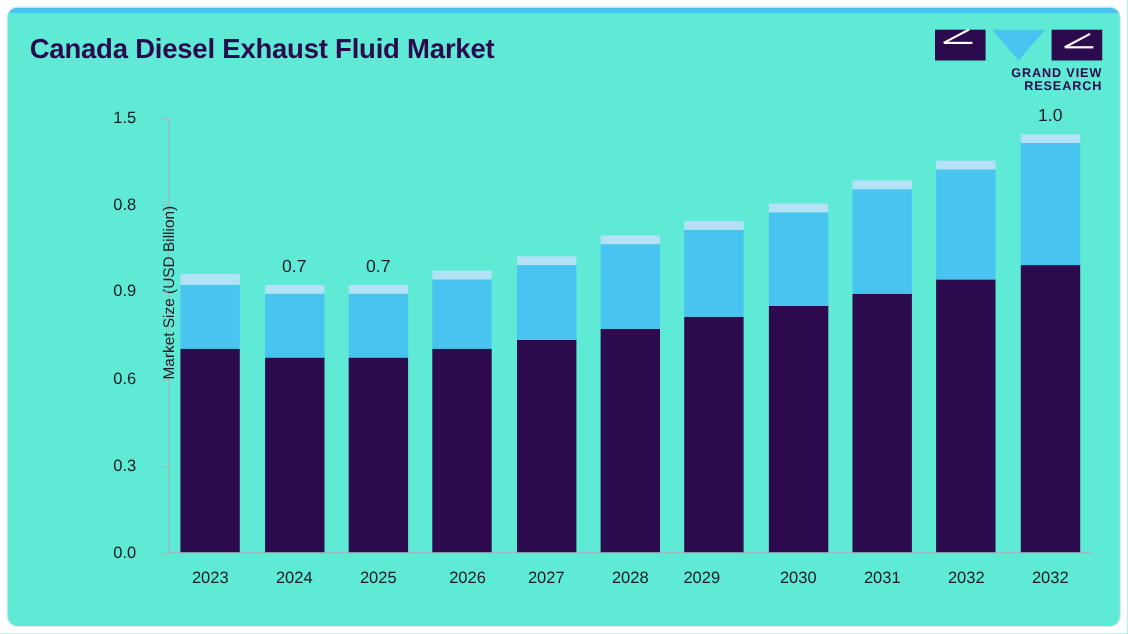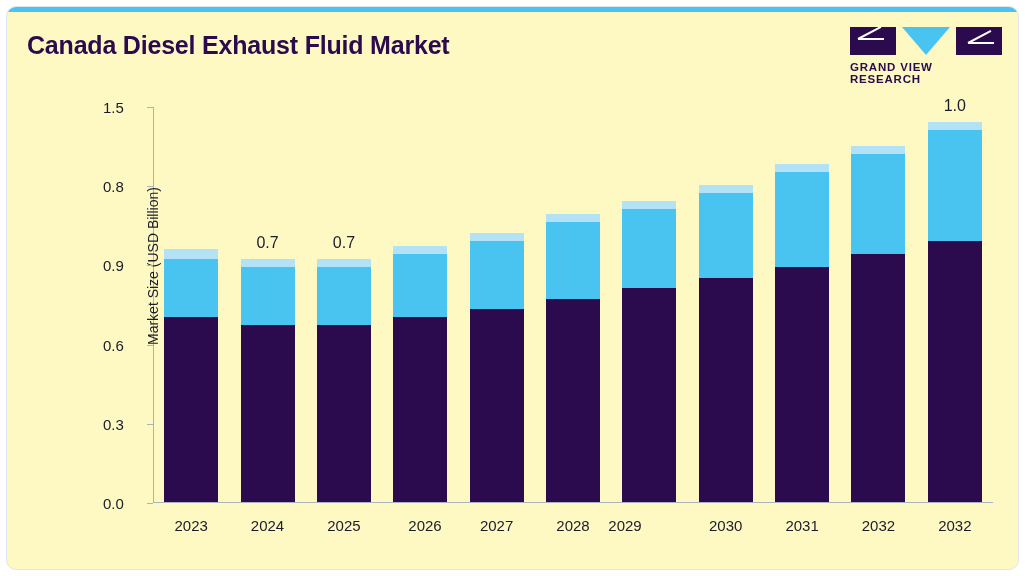--- a/index.html
+++ b/index.html
@@ -12,21 +12,21 @@
     background: #ffffff;
     font-family: "Liberation Sans", sans-serif;
     overflow: hidden;
   }
   .frame {
     position: absolute;
     left: 6px;
     top: 6px;
     width: 1013px;
     height: 564px;
-    background: #fef9c3;
+    background: #5eead4;
     border: 1px solid #dde6ef;
     border-radius: 10px;
     box-sizing: border-box;
     overflow: hidden;
   }
   .topbar {
     position: absolute;
     left: 0; top: 0;
     width: 100%;
     height: 5px;
@@ -87,21 +87,21 @@
     height: 0;
     border-left: 24px solid transparent;
     border-right: 24px solid transparent;
     border-top: 28px solid #49c4f0;
   }
   .logo-text {
     position: absolute;
     left: 0;
     top: 34px;
     width: 152px;
-    text-align: left;
+    text-align: right;
     font-size: 11.5px;
     letter-spacing: 0.8px;
     color: #2b0a4d;
     font-weight: bold;
   }
   .plot {
     position: absolute;
     left: 146px;
     top: 100px;
     width: 840px;
@@ -267,21 +267,21 @@
         <div class="seg" style="height: 203.28px; bottom: 0px; background: rgb(43, 10, 77);"></div>
         <div class="seg" style="height: 76.56px; bottom: 203.28px; background: rgb(73, 196, 240);"></div>
         <div class="seg" style="height: 7.92px; bottom: 279.84px; background: rgb(179, 226, 247);"></div>
       </div>
       <div class="xtick" style="left: 383px;">2028</div>
       <div class="bar-group" style="left: 469.364px;">
         <div class="seg" style="height: 213.84px; bottom: 0px; background: rgb(43, 10, 77);"></div>
         <div class="seg" style="height: 79.2px; bottom: 213.84px; background: rgb(73, 196, 240);"></div>
         <div class="seg" style="height: 7.92px; bottom: 293.04px; background: rgb(179, 226, 247);"></div>
       </div>
-      <div class="xtick" style="left: 435px; text-align: center;">2029</div>
+      <div class="xtick" style="left: 448px; text-align: center;">2029</div>
       <div class="bar-group" style="left: 545.727px;">
         <div class="seg" style="height: 224.4px; bottom: 0px; background: rgb(43, 10, 77);"></div>
         <div class="seg" style="height: 84.48px; bottom: 224.4px; background: rgb(73, 196, 240);"></div>
         <div class="seg" style="height: 7.92px; bottom: 308.88px; background: rgb(179, 226, 247);"></div>
       </div>
       <div class="xtick" style="left: 535.727px;">2030</div>
       <div class="bar-group" style="left: 622.091px;">
         <div class="seg" style="height: 234.96px; bottom: 0px; background: rgb(43, 10, 77);"></div>
         <div class="seg" style="height: 95.04px; bottom: 234.96px; background: rgb(73, 196, 240);"></div>
         <div class="seg" style="height: 7.92px; bottom: 330px; background: rgb(179, 226, 247);"></div>

